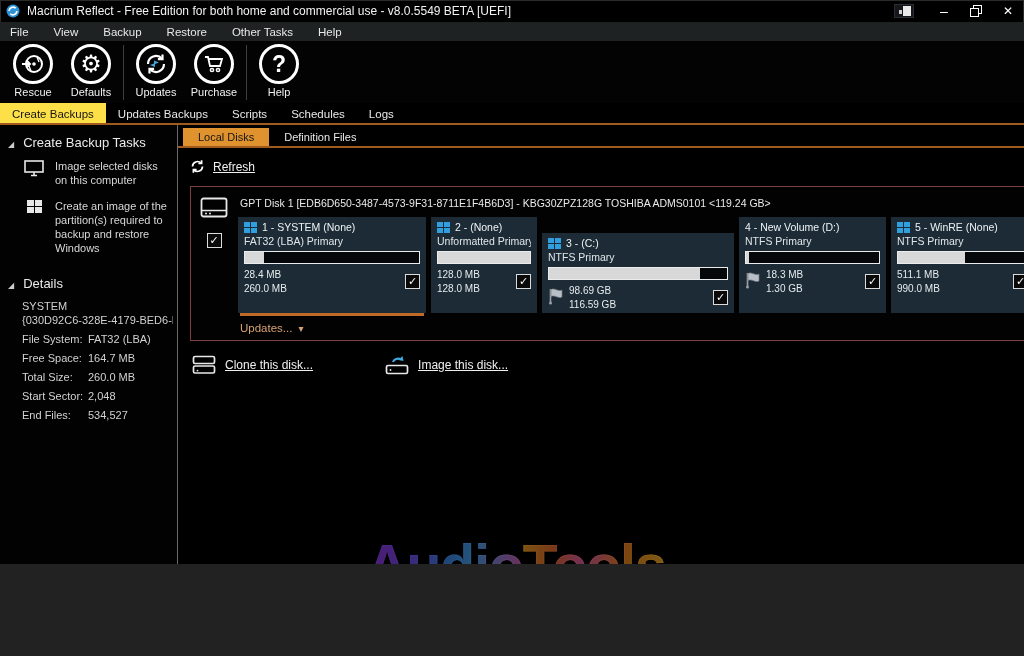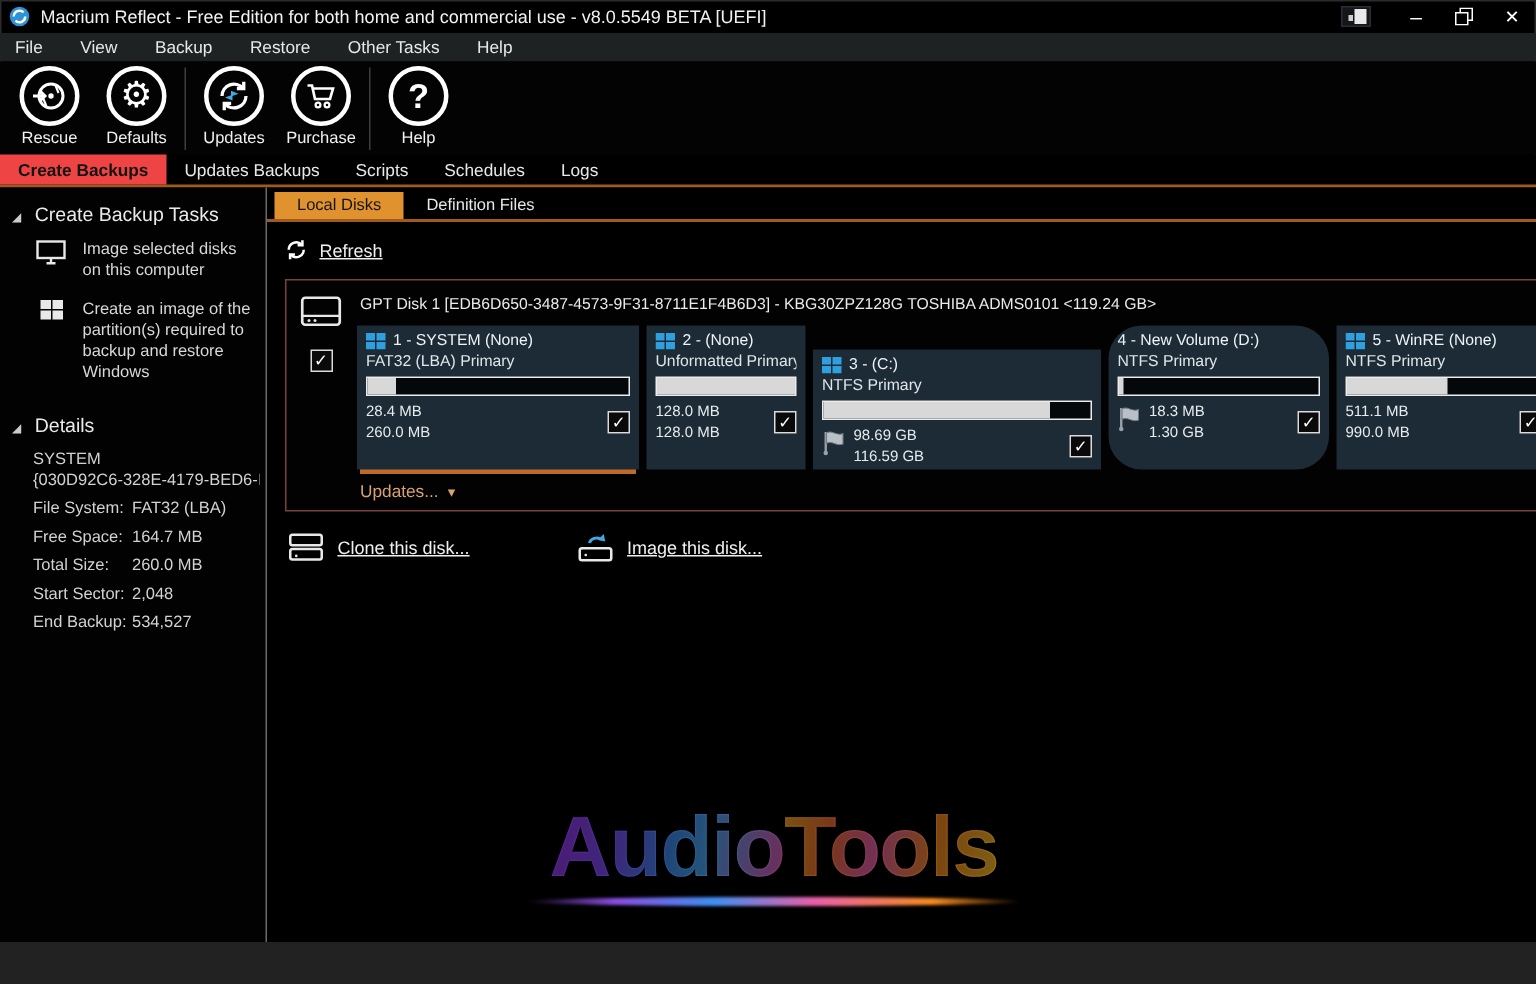--- a/index.html
+++ b/index.html
@@ -1,18 +1,18 @@
 <!DOCTYPE html>
 <html><head>
 <meta charset="utf-8">
 <style>
   * { margin:0; padding:0; box-sizing:border-box; }
   html,body { background:#222; }
   .window {
-    width:1024px; height:628px; background:#000; color:#fff;
+    width:1024px; height:564px; background:#000; color:#fff;
     font-family:"Liberation Sans", sans-serif; position:relative; overflow:hidden;
     box-shadow: inset 0 0 0 1px #2b2b2b;
   }
   
   .titlebar { height:22px; display:flex; align-items:center; gap:7px; padding-left:6px; }
   .app-icon { width:14px; height:14px; flex:none; }
   .title { font-size:12px; color:#f2f2f2; white-space:nowrap; }
   .win-controls { margin-left:auto; display:flex; align-items:center; }
   .tray { width:20px; height:14px; background:#14161a; border:1px solid #2a2d33; position:relative; margin-right:14px; }
   .tray .slab { position:absolute; right:2px; top:1px; width:8px; height:10px; background:#e9e9e9; }
@@ -27,21 +27,21 @@
   .toolbar { height:62px; display:flex; align-items:flex-start; padding:3px 0 0 4px; background:#030303; }
   .tool { width:58px; display:flex; flex-direction:column; align-items:center; gap:2px; }
   .tool-circle { width:40px; height:40px; border:3px solid #fff; border-radius:50%; display:flex; align-items:center; justify-content:center; color:#fff; }
   .tool-label { font-size:11px; color:#f0f0f0; }
   .tool-sep { width:1px; height:55px; background:#3e3e3e; margin:1px 3px 0 3px; }
   .q-glyph { font-size:23px; font-weight:bold; }
   .gear-glyph { font-size:24px; line-height:1; }
   
   .maintabs { height:22px; display:flex; align-items:stretch; border-bottom:2px solid #a15a1d; background:#000; }
   .mtab { padding:4px 12px 2px 12px; font-size:11.5px; color:#e8e8e8; display:flex; align-items:center; }
-  .mtab.active { background:#ef4444; color:#141414;font-weight:bold; }
+  .mtab.active { background:#fde047; color:#141414; }
   
   .content { display:flex; height:530px; }
   .sidebar { width:178px; flex:none; background:#020202; border-right:1px solid #6b6b6b; padding-top:7px; }
   .side-header { display:flex; align-items:center; gap:9px; padding:3px 6px 3px 8px; font-size:13px; color:#eaeaea; }
   .tri::before { content:"◢"; font-size:8px; color:#cccccc; }
   .task { display:flex; gap:9px; padding:6px 6px 5px 22px; font-size:11px; color:#d8d8d8; line-height:1.3; }
   .task-icon { width:24px; flex:none; display:flex; justify-content:center; padding-top:1px; }
   .winlogo-w { width:15px; height:13px; display:grid; grid-template:1fr 1fr / 1fr 1fr; gap:1px; }
   .winlogo-w i { background:#e8e8e8; }
   .details-wrap { margin-top:12px; }
@@ -57,21 +57,21 @@
   .refresh-row { display:flex; align-items:center; gap:8px; padding:11px 0 6px 12px; }
   .refresh-label { font-size:12px; color:#f0f0f0; text-decoration:underline; }
   .disk-panel { margin:6px 12px 0 12px; border:1px solid #7d3f3f; display:flex; gap:8px; padding:8px 8px 2px 7px; background:#020202; }
   .disk-left { width:32px; flex:none; display:flex; flex-direction:column; align-items:center; gap:15px; padding-top:2px; }
   .checkbox { width:15px; height:15px; border:1px solid #dcdcdc; background:#0a0a0a; display:flex; align-items:center; justify-content:center; color:#fff; font-size:11px; }
   .checkbox::after { content:"✓"; }
   .disk-body { flex:1; min-width:0; }
   .disk-header { font-size:10.5px; color:#eaeaea; padding:2px 0 8px 2px; white-space:nowrap; overflow:hidden; }
   .tiles { display:flex; gap:5px; }
   .ptile { background:#1c2b35; padding:4px 6px 2px 6px; display:flex; flex-direction:column; flex:none; }
-  .pw0{width:188px;} .pw1{width:106px;} .pw2{width:192px;margin-top:16px;} .pw3{width:147px;border-radius:22px;} .pw4{width:143px;}
+  .pw0{width:188px;} .pw1{width:106px;} .pw2{width:192px;margin-top:16px;} .pw3{width:147px;} .pw4{width:143px;}
   .ptile.selected { box-shadow:0 5px 0 -2px #c06a2a; }
   .phead { display:flex; align-items:center; gap:5px; font-size:10.5px; color:#eef3f6; white-space:nowrap; overflow:hidden; }
   .winlogo-b { width:13px; height:11px; flex:none; display:grid; grid-template:1fr 1fr / 1fr 1fr; gap:1px; }
   .winlogo-b i { background:#2f9fe0; }
   .pfs { font-size:10.5px; color:#dfe6ea; margin-top:2px; white-space:nowrap; overflow:hidden; }
   .pbar { height:13px; border:1px solid #ececec; background:#05080b; margin-top:4px; }
   .pfill { height:100%; background:#d8d8d8; }
   .pbot { display:flex; align-items:center; gap:5px; margin-top:4px; }
   .flag-ico { display:none; flex:none; }
   .hasflag .flag-ico { display:block; }
@@ -231,21 +231,21 @@
           </div>
           <div class="drow">
             <span class="dlabel">Total Size:</span>
             <span>260.0 MB</span>
           </div>
           <div class="drow">
             <span class="dlabel">Start Sector:</span>
             <span>2,048</span>
           </div>
           <div class="drow">
-            <span class="dlabel">End Backup:</span>
+            <span class="dlabel">End Files:</span>
             <span>534,527</span>
           </div>
         </div>
       </div>
     </aside>
 
     <main class="main">
       <div class="subtabs">
         <span class="stab active">Local Disks</span>
         <span class="stab">Definition Files</span>

